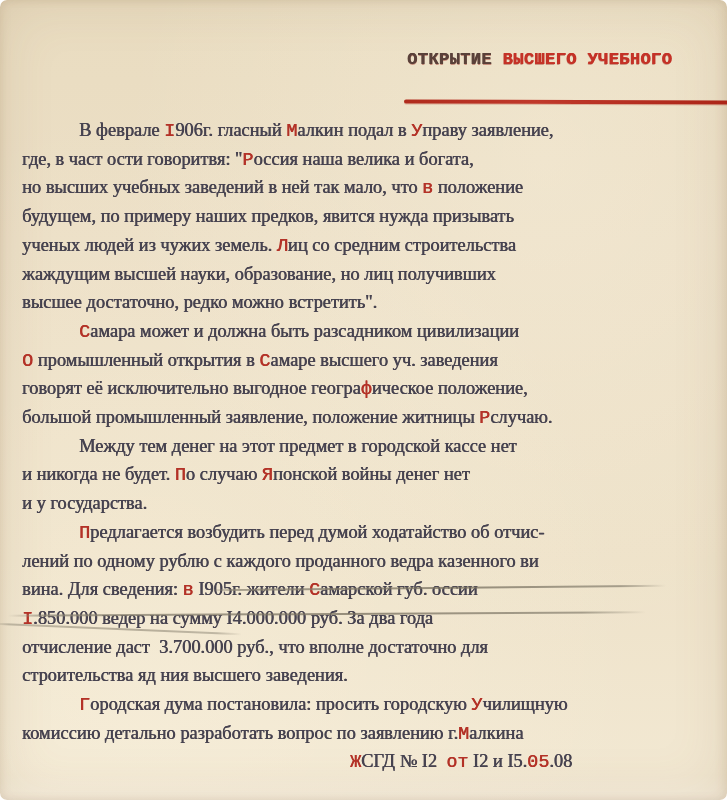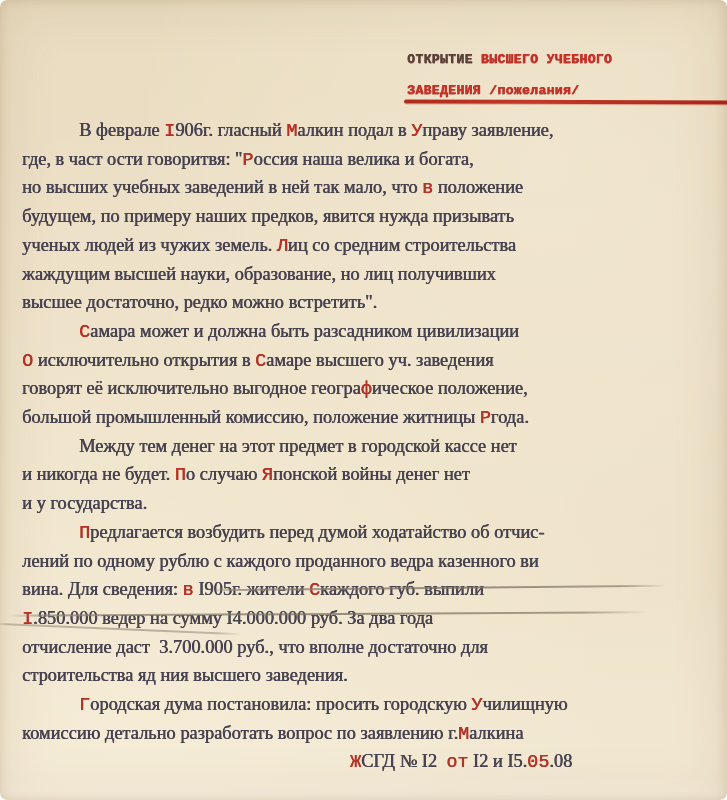--- a/index.html
+++ b/index.html
@@ -11,21 +11,21 @@
       radial-gradient(ellipse at 75% 20%, rgba(255,250,235,0.25), rgba(0,0,0,0) 55%),
       radial-gradient(ellipse at 20% 85%, rgba(255,248,230,0.30), rgba(0,0,0,0) 60%),
       linear-gradient(180deg,#e9dcc0 0%, #ecdfc6 30%, #eee2c9 70%, #f2e8d2 97%, #f7efdf 100%);
     box-shadow: inset 0 0 55px rgba(125,95,55,.14), inset -4px 0 10px rgba(150,120,80,.12), inset 3px 0 8px rgba(150,120,80,.10);
     border-radius:7px;
     overflow:hidden;
     font-family:"Liberation Mono","DejaVu Sans Mono",monospace;
   }
   .title-block{
     position:absolute;left:407px;top:44px;
-    font-size:13px;line-height:31px;font-weight:bold;
+    font-size:17px;line-height:31px;font-weight:bold;
     letter-spacing:0.4px;
   }
   .title-block .line{white-space:pre;}
   .body-block{
     position:absolute;left:22px;top:117px;width:760px;
     font-size:18.4px;line-height:27.7px;
   }
   .line{white-space:pre;}
   .ind0{padding-left:0;}
   .ind1{padding-left:57px;}
@@ -47,41 +47,40 @@
   .pencil-1{left:208px;top:587px;width:458px;transform:rotate(-0.55deg);}
   .pencil-2{left:8px;top:613px;width:638px;transform:rotate(-0.30deg);}
   .pencil-3{left:-6px;top:628px;width:248px;transform:rotate(2.4deg);opacity:.5;}
 </style>
 </head>
 <body>
 
 <div class="paper">
   <div class="title-block">
       <div class="line ind0"><span class="c-d">ОТКРЫТИЕ </span><span class="c-r">ВЫСШЕГО УЧЕБНОГО</span></div>
-      <div class="line ind0"><span class="c-r">ЗАВЕДЕНИЯ /пожелания/</span></div>
     </div>
   <div class="red-rule"></div>
   <div class="body-block">
       <div class="line ind1"><span class="c-k">В феврале </span><span class="c-r">I</span><span class="c-k">906г. гласный </span><span class="c-r">М</span><span class="c-k">алкин подал в </span><span class="c-r">У</span><span class="c-k">праву заявление,</span></div>
       <div class="line ind0"><span class="c-k">где, в част ости говоритвя: "</span><span class="c-r">Р</span><span class="c-k">оссия наша велика и богата,</span></div>
       <div class="line ind0"><span class="c-k">но высших учебных заведений в ней так мало, что </span><span class="c-r">в</span><span class="c-k"> положение</span></div>
       <div class="line ind0"><span class="c-k">будущем, по примеру наших предков, явится нужда призывать</span></div>
       <div class="line ind0"><span class="c-k">ученых людей из чужих земель. </span><span class="c-r">Л</span><span class="c-k">иц со средним строительства</span></div>
       <div class="line ind0"><span class="c-k">жаждущим высшей науки, образование, но лиц получивших</span></div>
       <div class="line ind0"><span class="c-k">высшее достаточно, редко можно встретить".</span></div>
       <div class="line ind1"><span class="c-r">С</span><span class="c-k">амара может и должна быть разсадником цивилизации</span></div>
-      <div class="line ind0"><span class="c-r">О</span><span class="c-k"> исключительно открытия в </span><span class="c-r">С</span><span class="c-k">амаре высшего уч. заведения</span></div>
+      <div class="line ind0"><span class="c-r">О</span><span class="c-k"> промышленный открытия в </span><span class="c-r">С</span><span class="c-k">амаре высшего уч. заведения</span></div>
       <div class="line ind0"><span class="c-k">говорят её исключительно выгодное геогра</span><span class="c-r">ф</span><span class="c-k">ическое положение,</span></div>
-      <div class="line ind0"><span class="c-k">большой промышленный комиссию, положение житницы </span><span class="c-r">Р</span><span class="c-k">года.</span></div>
+      <div class="line ind0"><span class="c-k">большой промышленный заявление, положение житницы </span><span class="c-r">Р</span><span class="c-k">случаю.</span></div>
       <div class="line ind1"><span class="c-k">Между тем денег на этот предмет в городской кассе нет</span></div>
       <div class="line ind0"><span class="c-k">и никогда не будет. </span><span class="c-r">П</span><span class="c-k">о случаю </span><span class="c-r">Я</span><span class="c-k">понской войны денег нет</span></div>
       <div class="line ind0"><span class="c-k">и у государства.</span></div>
       <div class="line ind1"><span class="c-r">П</span><span class="c-k">редлагается возбудить перед думой ходатайство об отчис-</span></div>
       <div class="line ind0"><span class="c-k">лений по одному рублю с каждого проданного ведра казенного ви</span></div>
-      <div class="line ind0"><span class="c-k">вина. Для сведения: </span><span class="c-r">в</span><span class="c-k"> I905г. жители </span><span class="c-r">С</span><span class="c-k">каждого губ. выпили</span></div>
+      <div class="line ind0"><span class="c-k">вина. Для сведения: </span><span class="c-r">в</span><span class="c-k"> I905г. жители </span><span class="c-r">С</span><span class="c-k">амарской губ. оссии</span></div>
       <div class="line ind0"><span class="c-r">I</span><span class="c-k">.850.000 ведер на сумму I4.000.000 руб. За два года</span></div>
       <div class="line ind0"><span class="c-k">отчисление даст  3.700.000 руб., что вполне достаточно для</span></div>
       <div class="line ind0"><span class="c-k">строительства яд ния высшего заведения.</span></div>
       <div class="line ind1"><span class="c-r">Г</span><span class="c-k">ородская дума постановила: просить городскую </span><span class="c-r">У</span><span class="c-k">чилищную</span></div>
       <div class="line ind0"><span class="c-k">комиссию детально разработать вопрос по заявлению г.</span><span class="c-r">М</span><span class="c-k">алкина</span></div>
       <div class="line ind2"><span class="c-r">Ж</span><span class="c-k">СГД № I2  </span><span class="c-r">от</span><span class="c-k"> I2 и I5.</span><span class="c-r">05</span><span class="c-k">.08</span></div>
     </div>
   <div class="pencil pencil-1"></div>
   <div class="pencil pencil-2"></div>
   <div class="pencil pencil-3"></div>

